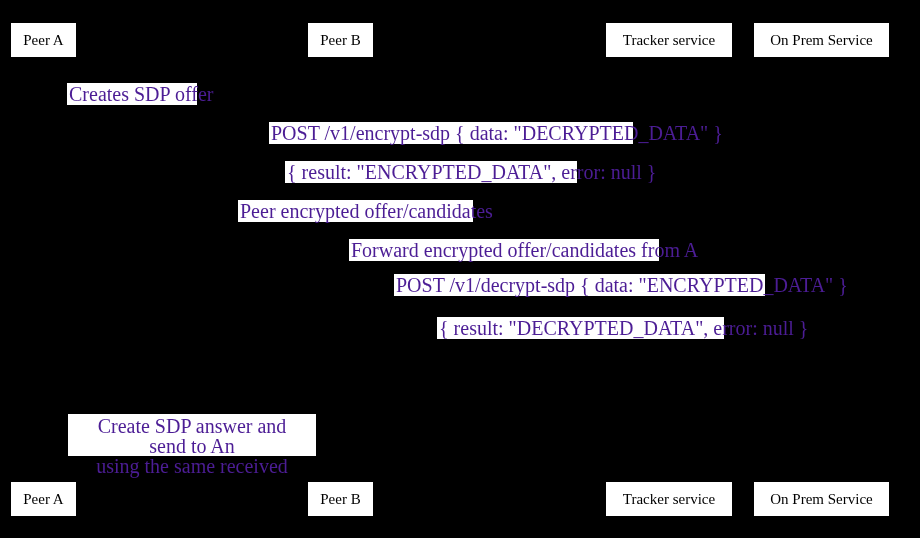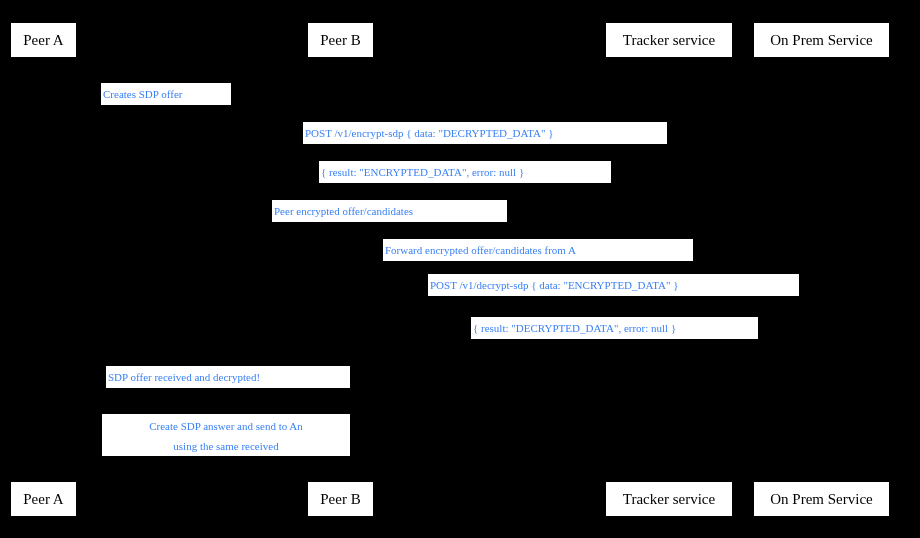--- a/index.html
+++ b/index.html
@@ -72,27 +72,26 @@
     position: absolute;
     border: 1px solid #000000;
     border-left: none;
     background: transparent;
   }
 
   
   .msg-label {
     position: absolute;
     background: #ffffff;
-    color: #3b82f6;
-    font-size: 11px;
+    color: #4c1d95;
+    font-size: 20px;
     line-height: 20px;
     white-space: nowrap;
     padding: 1px 1px 1px 2px;
     box-sizing: border-box;
-    margin-left: 34px;
   }
   .msg-label.multiline {
     white-space: normal;
     text-align: center;
     padding: 2px 20px;
   }
 </style>
 </head>
 <body>
 
@@ -147,21 +146,20 @@
   <div class="msg-label" style="left:285px; top:161px; width:292px;">{ result: "ENCRYPTED_DATA", error: null }</div>
 
   <div class="msg-label" style="left:238px; top:200px; width:235px;">Peer encrypted offer/candidates</div>
 
   <div class="msg-label" style="left:349px; top:239px; width:310px;">Forward encrypted offer/candidates from A</div>
 
   <div class="msg-label" style="left:394px; top:274px; width:371px;">POST /v1/decrypt-sdp { data: "ENCRYPTED_DATA" }</div>
 
   <div class="msg-label" style="left:437px; top:317px; width:287px;">{ result: "DECRYPTED_DATA", error: null }</div>
 
-  <div class="msg-label" style="left:72px; top:366px; width:244px;">SDP offer received and decrypted!</div>
 
   <div class="msg-label multiline" style="left:68px; top:414px; width:248px; height:42px;">
     <div>Create SDP answer and send to An</div>
     <div>using the same received</div>
   </div>
 
   <div class="participant-box" style="left:10px;  top:481px; width:67px;">Peer A</div>
   <div class="participant-box" style="left:307px; top:481px; width:67px;">Peer B</div>
   <div class="participant-box" style="left:605px; top:481px; width:128px;">Tracker service</div>
   <div class="participant-box" style="left:753px; top:481px; width:137px;">On Prem Service</div>

